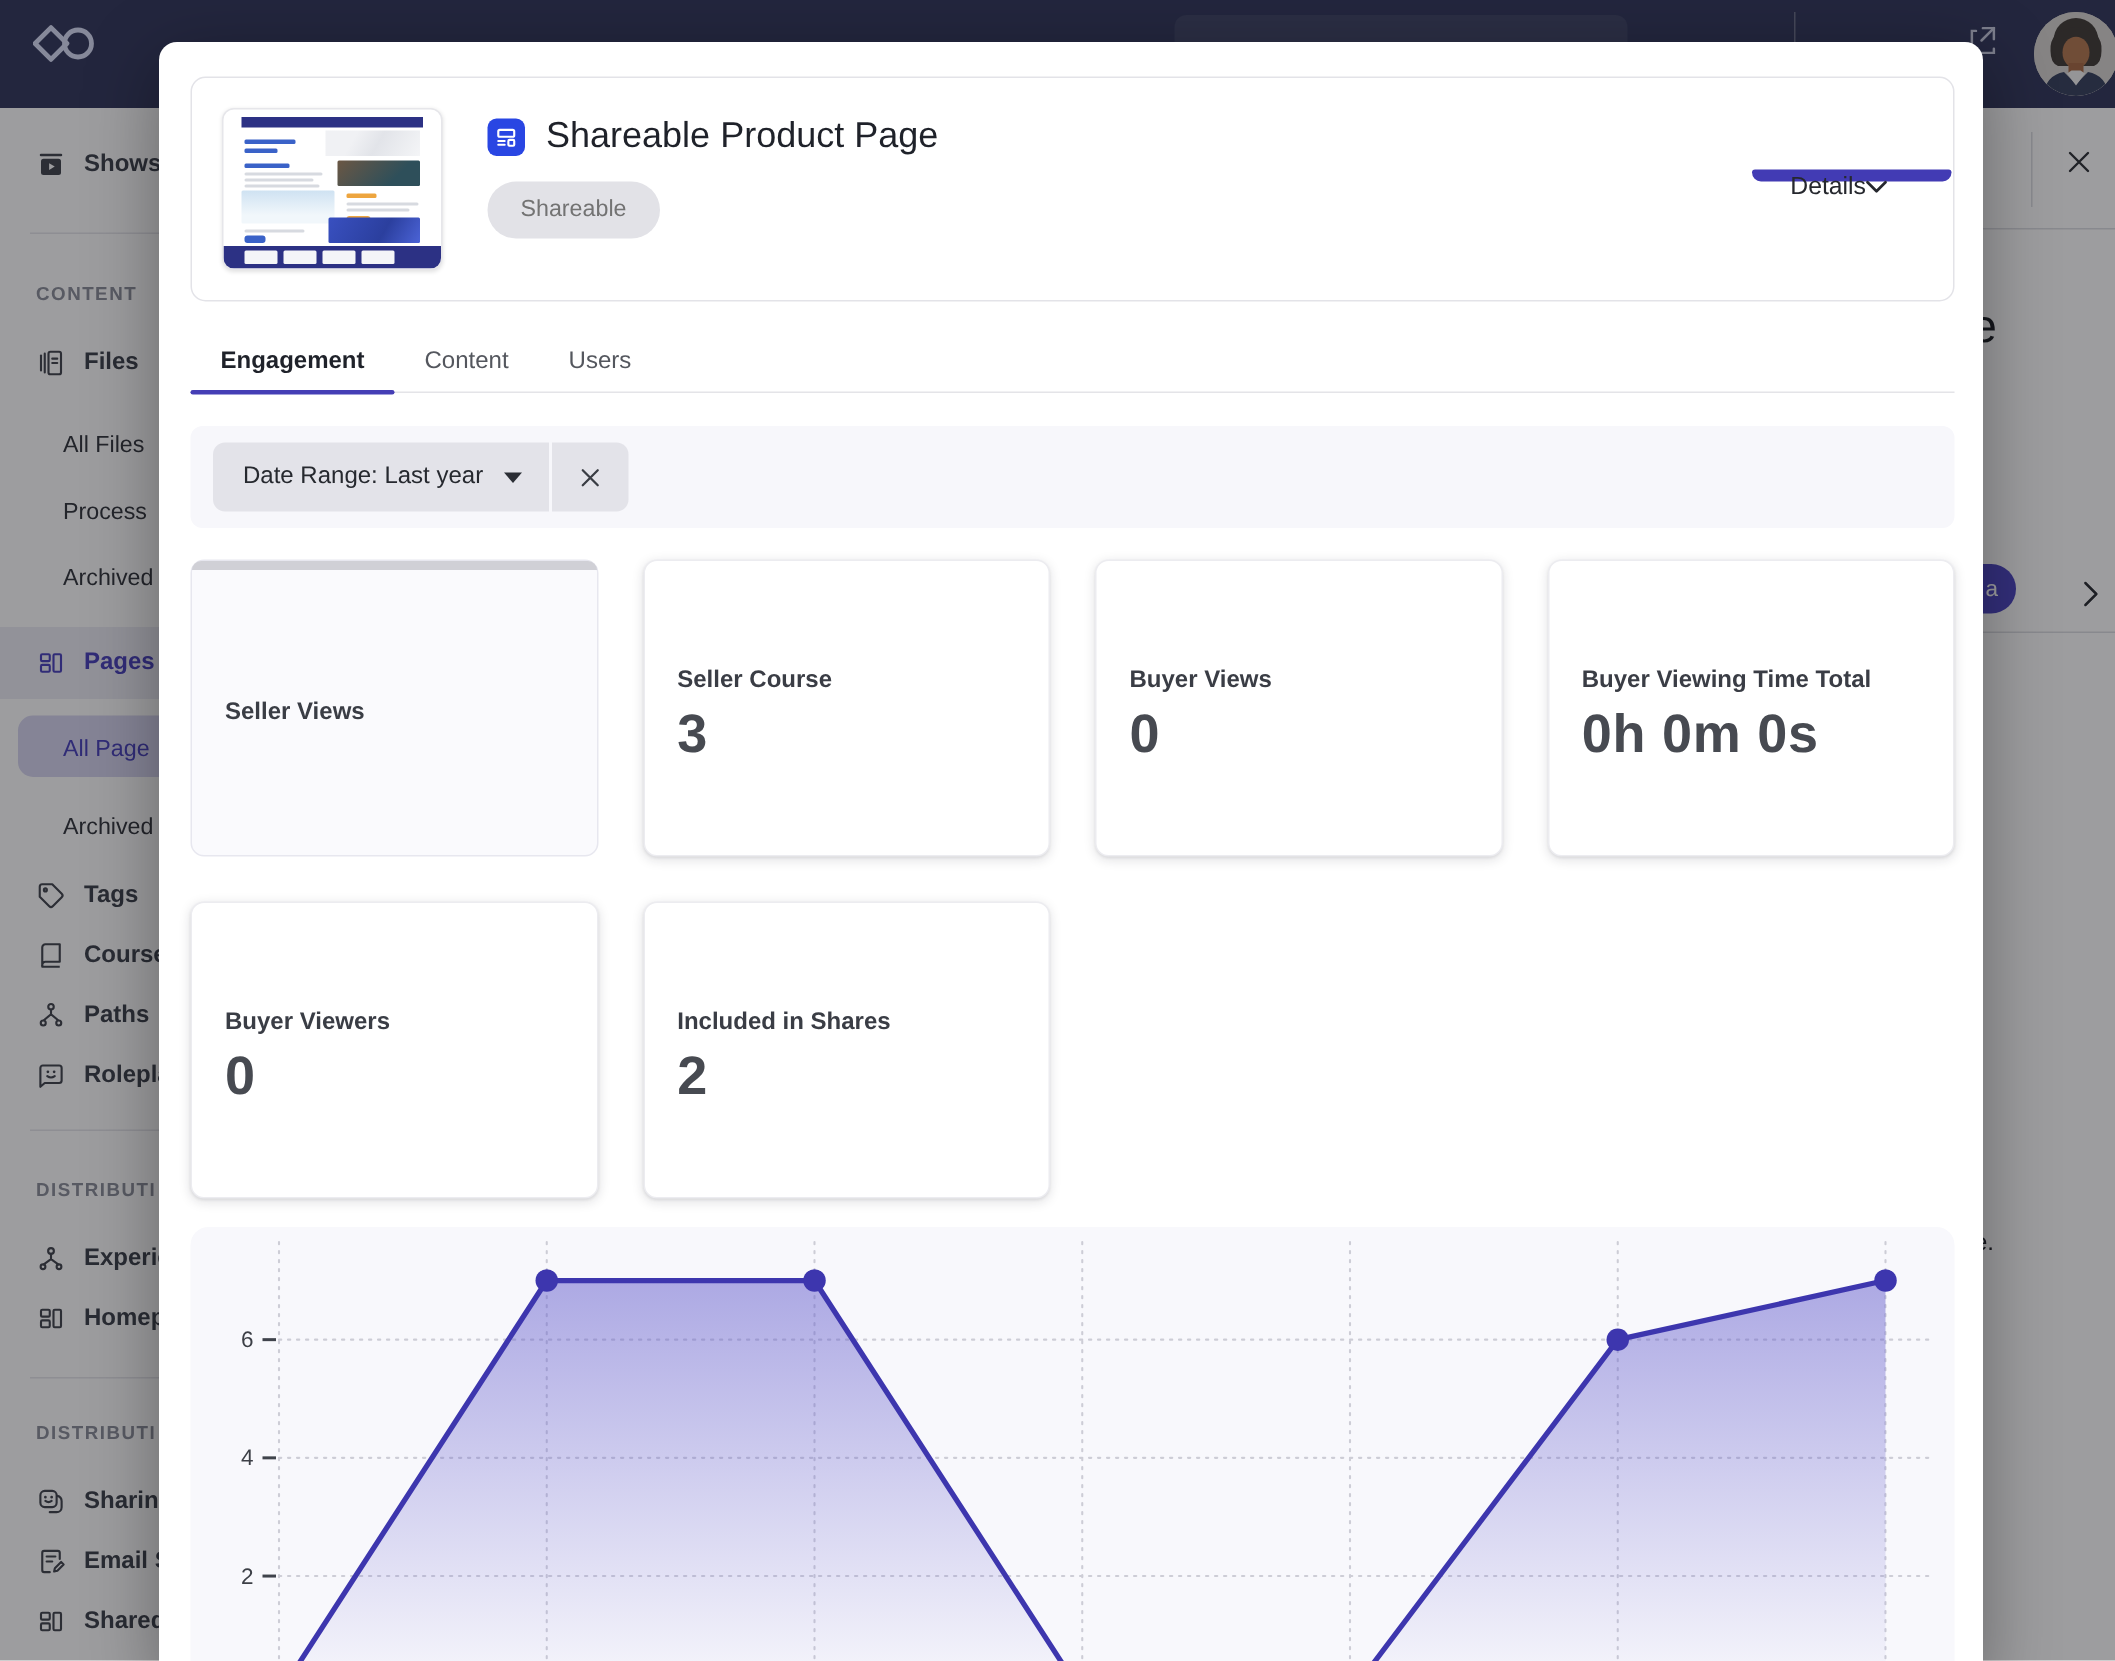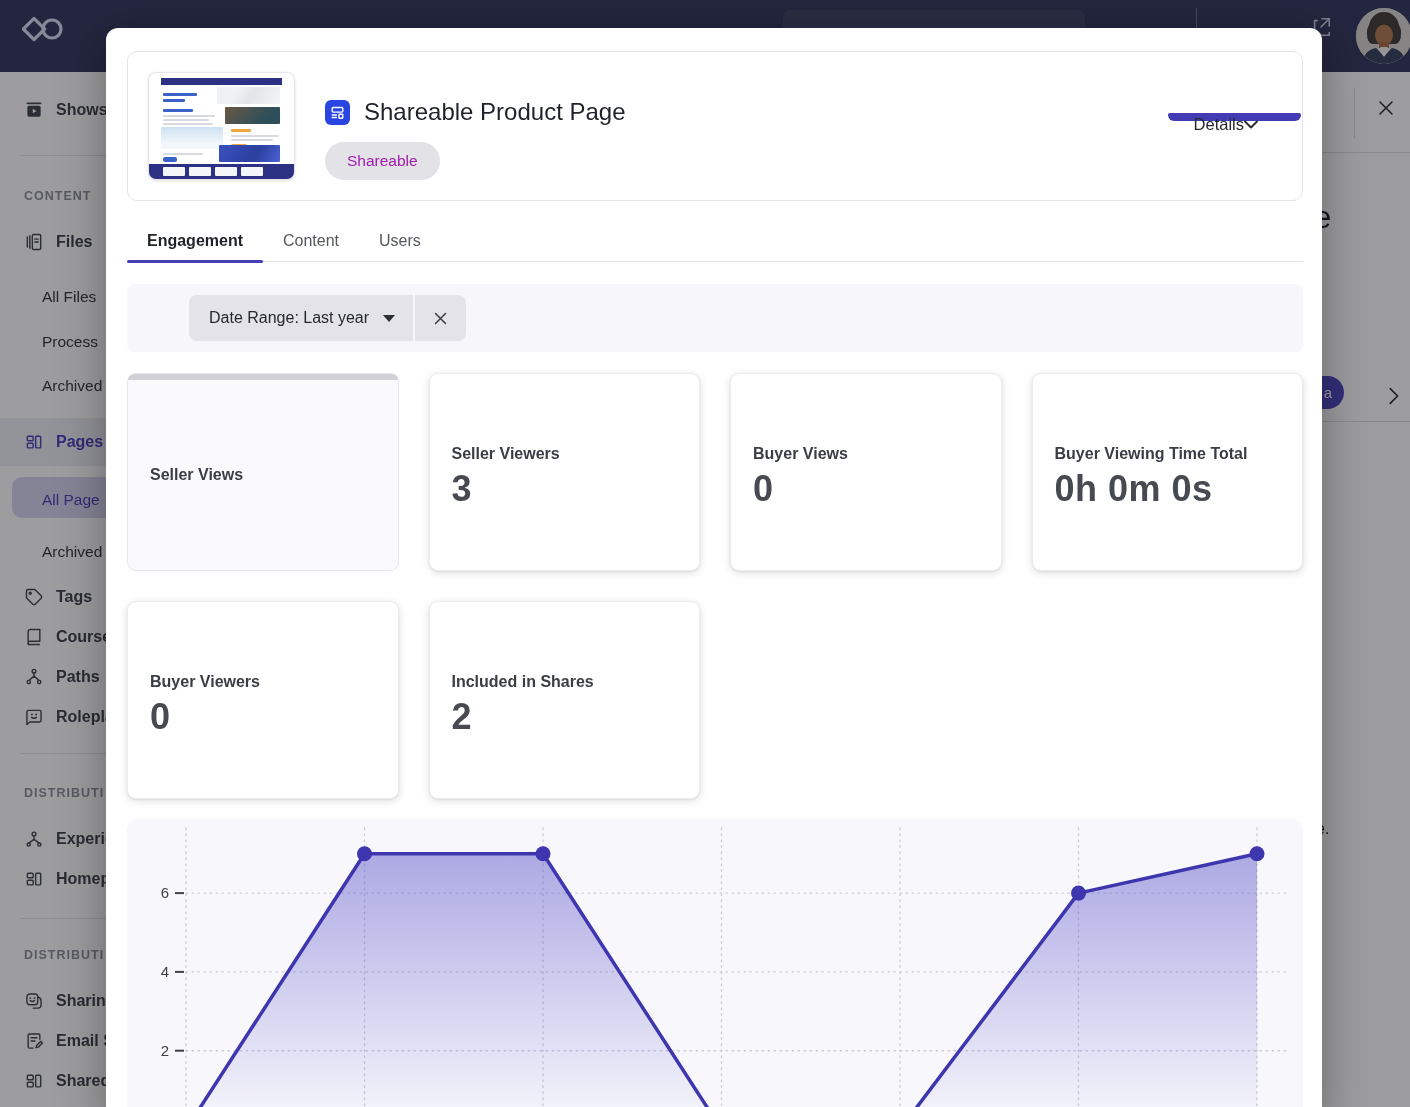--- a/index.html
+++ b/index.html
@@ -39,39 +39,39 @@
 
   
   .modal { position:absolute; left:106px; top:28px; width:1216px; height:1090px; background:#fff; border-radius:12px 12px 0 0; box-shadow:0 12px 48px rgba(0,0,0,.35); z-index:20; }
   .modal-header { position:relative; height:89px; border-bottom:1px solid #E6E6EA; }
   .modal-title { position:absolute; left:22px; top:30px; font-size:23px; font-weight:500; color:#17191E; }
   .modal-close { position:absolute; right:24px; top:33px; width:26px; height:26px; border:none; background:none; cursor:pointer; color:#27292F; }
   .peek-btn { position:absolute; top:85px; right:21px; width:133px; height:8px; background:#423BB4; border-radius:3px 3px 9px 9px; }
   .modal-body { padding:0 19px 0 21px; }
 
   
-  .page-card { margin-top:23px; height:150px; border:1px solid #E3E3E8; border-radius:10px; display:flex; align-items:flex-end; padding:20px; position:relative; }
+  .page-card { margin-top:23px; height:150px; border:1px solid #E3E3E8; border-radius:10px; display:flex; align-items:flex-start; padding:20px; position:relative; }
   .thumb { width:147px; height:108px; border:1px solid #E6E6EA; border-radius:8px; background:#fff; position:relative; overflow:hidden; box-shadow:0 1px 3px rgba(0,0,0,.12); }
   .pc-main { margin-left:30px; padding-top:5px; }
   .pc-titlerow { display:flex; align-items:center; gap:14px; }
   .type-icon { width:25px; height:25px; background:#2946E3; border-radius:6px; display:flex; align-items:center; justify-content:center; }
   .pc-title { font-size:24px; color:#1F222A; }
-  .badge { display:inline-flex; align-items:center; margin-top:16px; height:38px; padding:0 22px; background:#E2E2E7; border-radius:19px; font-size:15.5px; color:#a21caf; }
+  .badge { display:inline-flex; align-items:center; margin-top:16px; height:38px; padding:0 22px; background:#E2E2E7; border-radius:19px; font-size:15.5px; color:#737373; }
   .details-btn { position:absolute; right:44px; top:63px; display:flex; align-items:center; gap:0; background:none; border:none; font-size:16.5px; color:#26282E; cursor:pointer; font-family:inherit; }
 
   
   .tabs { margin-top:20px; display:flex; border-bottom:1px solid #E4E4E8; }
   .tab { height:40px; padding:0 20px; background:none; border:none; font-family:inherit; font-size:16px; color:#54575E; cursor:pointer; position:relative; }
   .tab.active { font-weight:700; color:#1F222A; }
   .tab.active::after { content:""; position:absolute; left:0; right:0; bottom:-2px; height:3px; border-radius:2px; background:#453EB5; }
 
   
   .filterbar { margin-top:22px; height:68px; background:#F7F7FB; border-radius:8px; display:flex; align-items:center; padding:0 15px; gap:2px; }
   .chip { height:46px; background:#E3E3E9; border:none; font-family:inherit; font-size:16px; color:#26292F; display:flex; align-items:center; cursor:pointer; }
-  .chip.main { border-radius:8px 0 0 8px; padding:0 18px 0 20px; gap:14px;margin-left:47px; }
+  .chip.main { border-radius:8px 0 0 8px; padding:0 18px 0 20px; gap:14px; }
   .chip.clear { border-radius:0 8px 8px 0; width:51px; justify-content:center; font-size:17px; color:#3A3D44; }
   .caret { width:0; height:0; border-left:6px solid transparent; border-right:6px solid transparent; border-top:7px solid #2B2E35; }
 
   
   .stats { margin-top:21px; display:grid; grid-template-columns:repeat(4,1fr); gap:30px; }
   .stat-card { height:198px; background:#fff; border:1px solid #ECECF0; border-radius:9px; box-shadow:0 1px 2px rgba(20,20,40,.08), 0 2px 8px rgba(20,20,40,.13); display:flex; flex-direction:column; justify-content:center; padding:10px 20px 0 22px; position:relative; cursor:pointer; }
   .stat-card.selected { background:#FAFAFD; border:1px solid #E7E7EF; box-shadow:none; }
   .stat-card.selected::before { content:""; position:absolute; top:0; left:0; right:0; height:6px; background:#D0D0D6; border-radius:8px 8px 0 0; }
   .stat-label { font-size:16px; font-weight:700; color:#3A3D45; margin-bottom:5px; }
   .stat-value { font-size:36px; font-weight:700; color:#474A51; letter-spacing:.5px; }
@@ -383,21 +383,21 @@
             <path d="M2.5 2.5l10 10M12.5 2.5l-10 10"></path>
           </svg>
       </button>
     </div>
 
     <div class="stats">
       <div class="stat-card selected">
         <div class="stat-label">Seller Views</div>
       </div>
       <div class="stat-card">
-        <div class="stat-label">Seller Viewers</div>
+        <div class="stat-label">Seller Course</div>
         <div class="stat-value">3</div>
       </div>
       <div class="stat-card">
         <div class="stat-label">Buyer Views</div>
         <div class="stat-value">0</div>
       </div>
       <div class="stat-card">
         <div class="stat-label">Buyer Viewing Time Total</div>
         <div class="stat-value">0h 0m 0s</div>
       </div>

